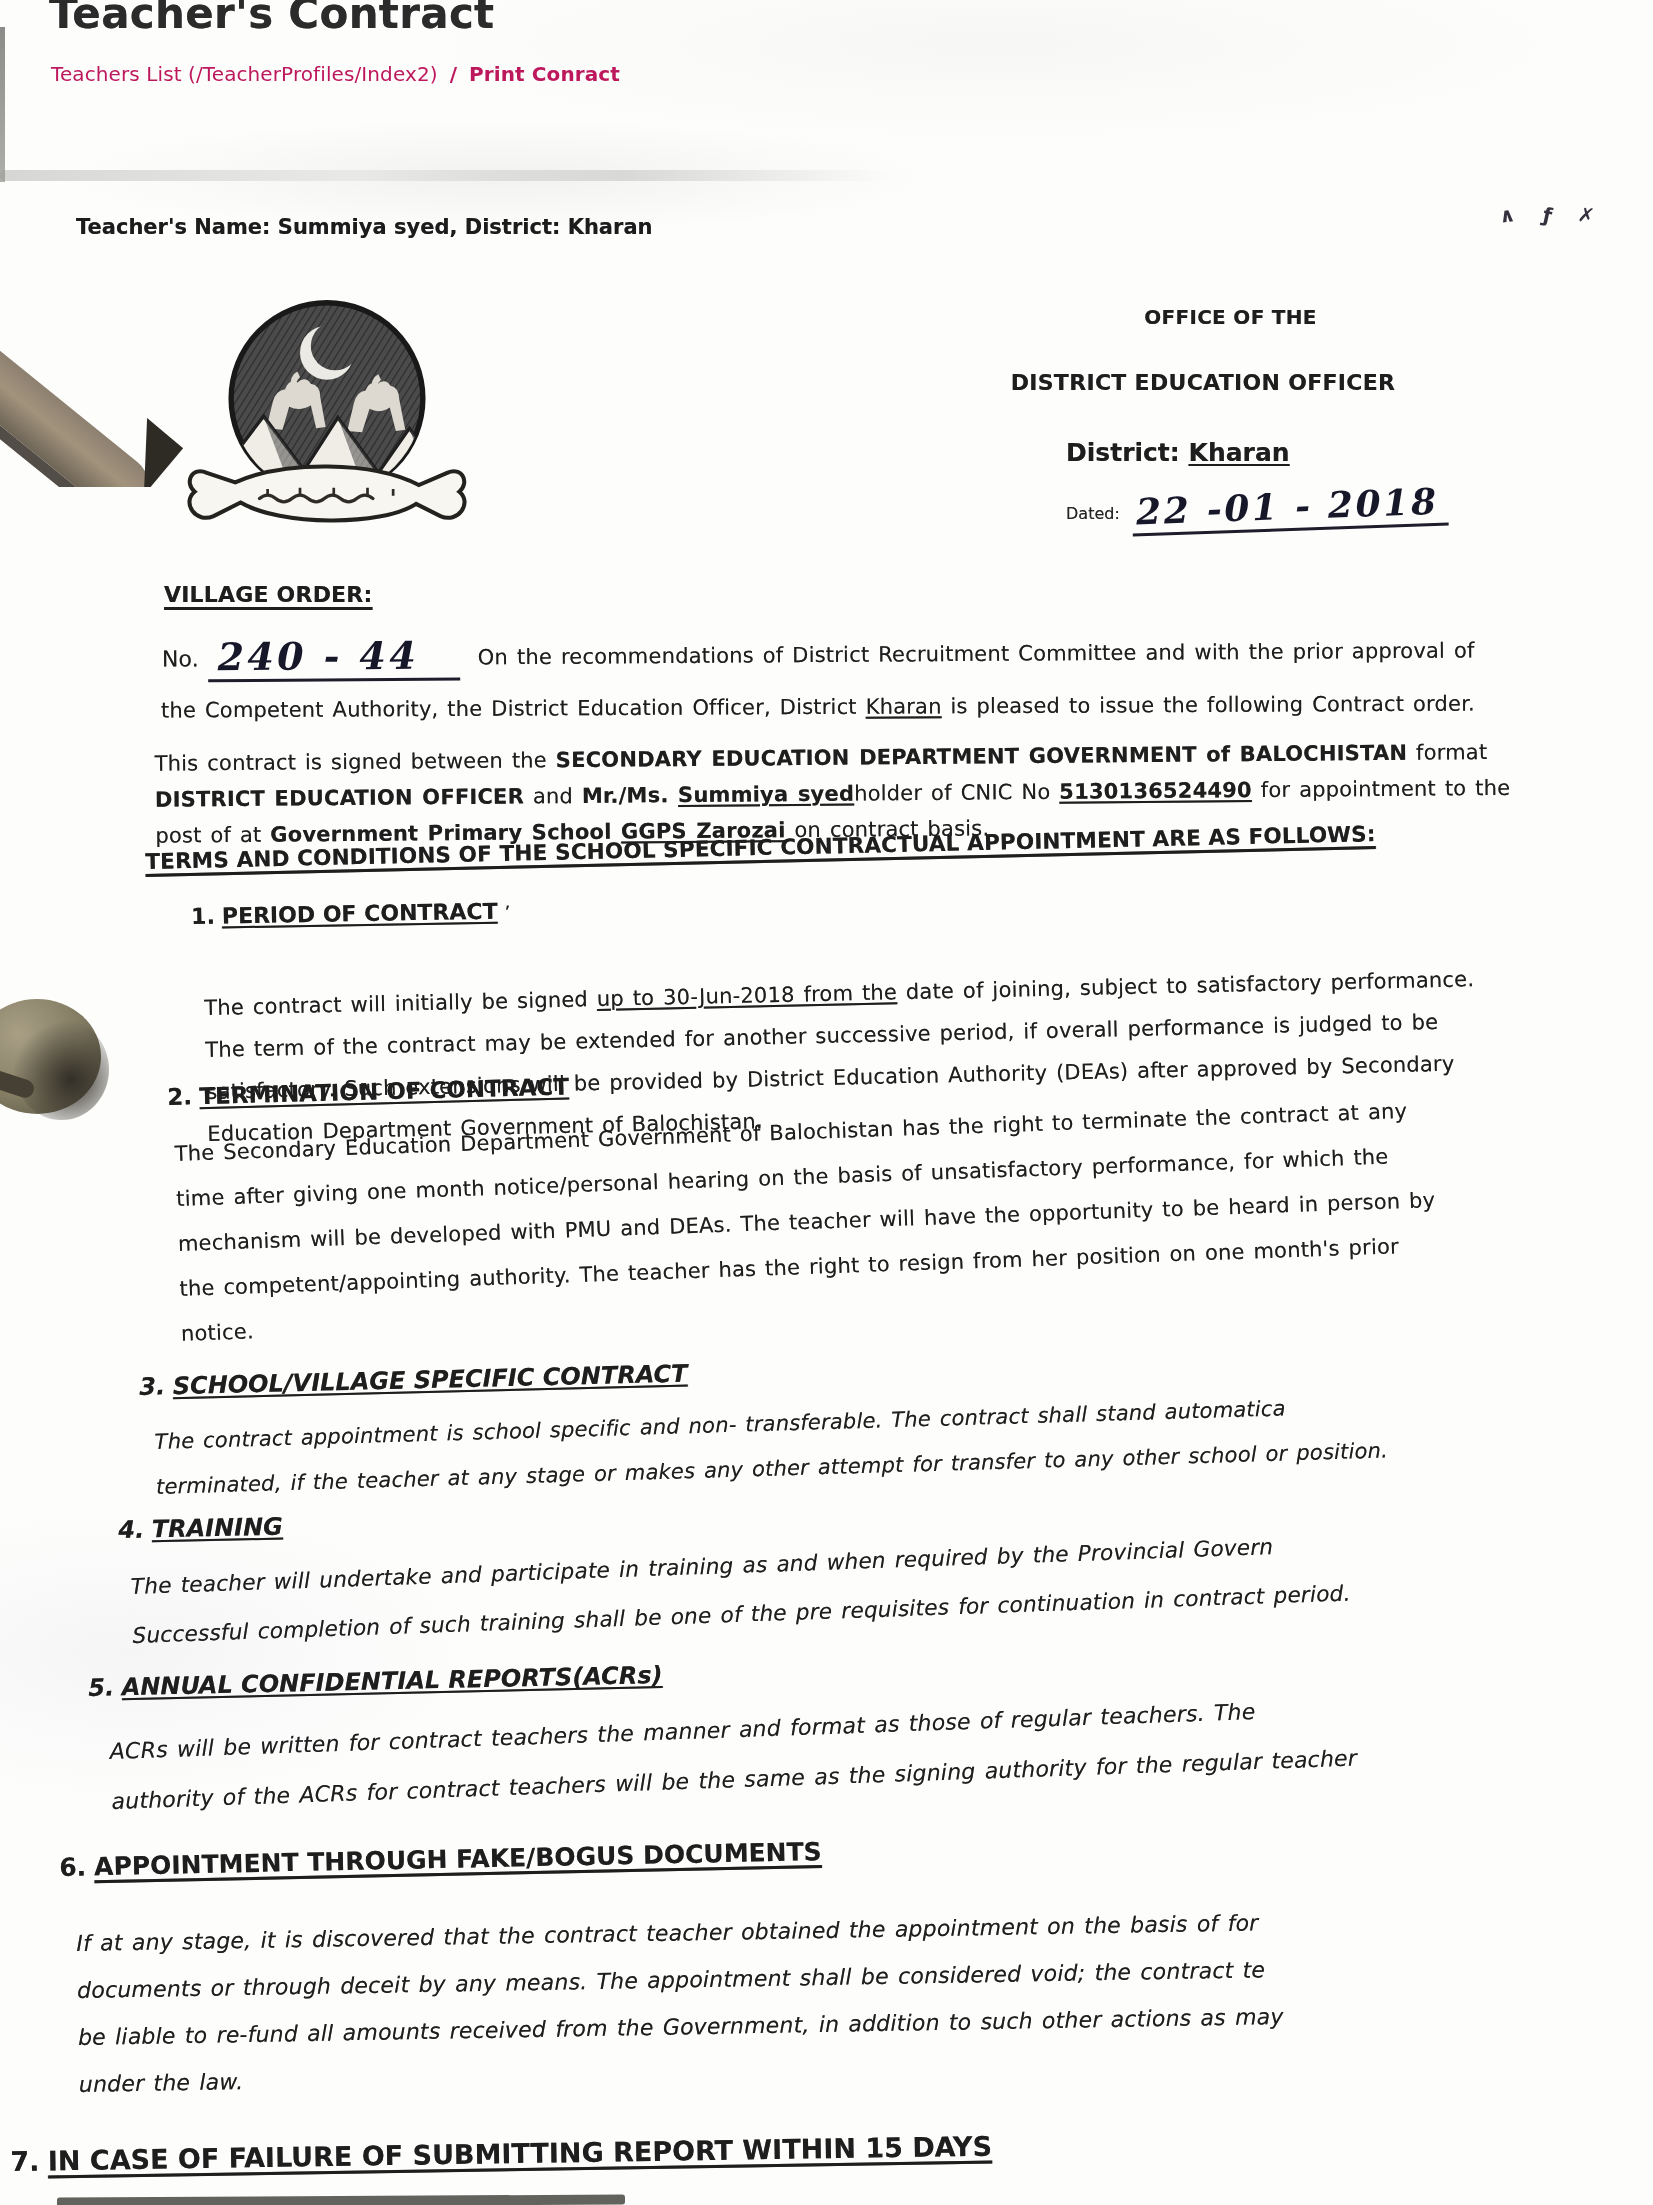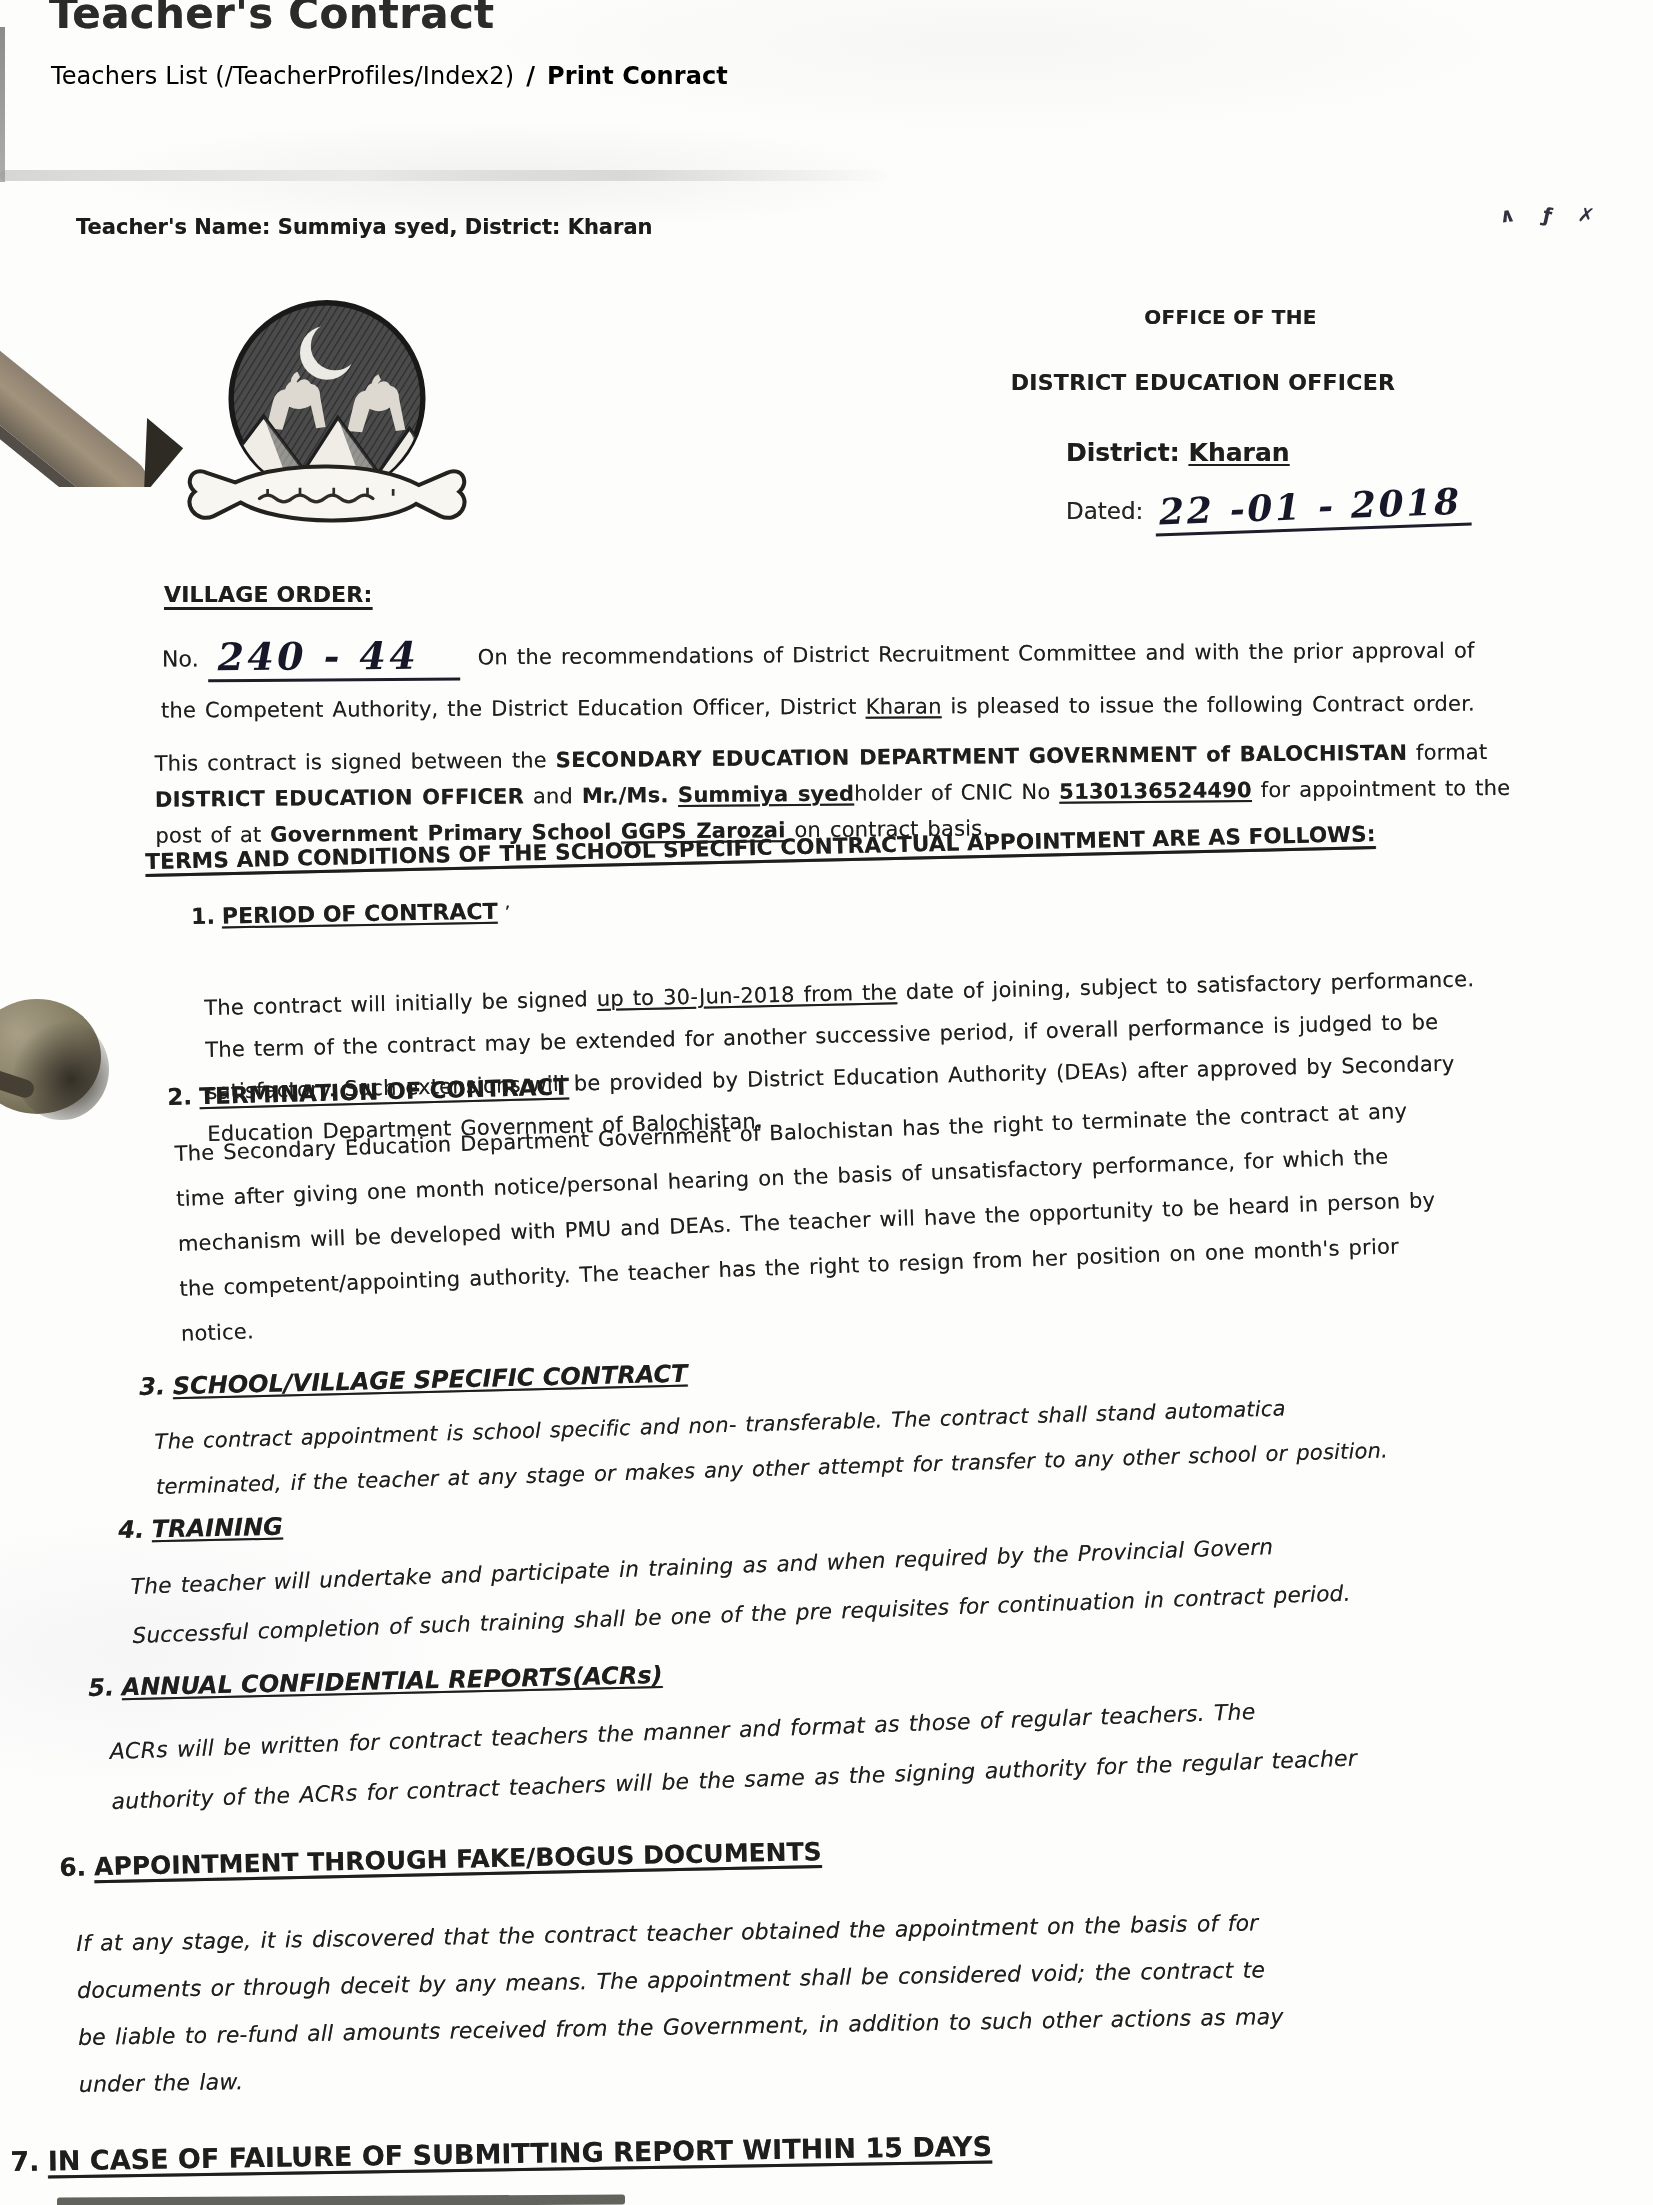--- a/index.html
+++ b/index.html
@@ -21,31 +21,31 @@
   .u{text-decoration:underline;text-decoration-thickness:2px;text-underline-offset:3.4px;}
   .uu{text-decoration:underline;text-decoration-thickness:2.7px;text-underline-offset:4.7px;}
   .txt{text-shadow:0 0 0.3px rgba(20,20,20,0.55);}
   .para{white-space:pre-line;font-size:21px;letter-spacing:0.2px;word-spacing:2px;line-height:45px;width:1757px;}
   .sec-head{font-size:23px;font-weight:bold;letter-spacing:0.2px;}
   .hw{font-family:"DejaVu Serif","Liberation Serif",serif;font-style:italic;font-weight:bold;color:#17172a;}
   .line-row{display:flex;align-items:baseline;}
 
   
   .title{font-size:42px;font-weight:bold;color:#2b2b2b;letter-spacing:0.3px;}
-  .crumb{font-size:24px;color:#000000;letter-spacing:0.1px;}
+  .crumb{font-size:20px;color:#be185d;letter-spacing:0.1px;}
   .crumb .sep{margin:0 12px;font-weight:bold;}
   .crumb .cur{font-weight:bold;}
   .teacher-line{font-size:21px;font-weight:bold;color:#1c1c1c;}
   .corner-mark{font-size:20px;color:#35313f;font-weight:bold;display:inline-block;}
 
   
   .office1{font-size:20px;font-weight:bold;letter-spacing:0.3px;}
   .office2{font-size:22px;font-weight:bold;letter-spacing:0.3px;}
   .district-line{font-size:25px;font-weight:bold;}
-  .dated-label{font-size:23px;color:#252525;text-align:center;}
+  .dated-label{font-size:16px;color:#252525;text-align:center;}
   .hw-date{font-size:36px;letter-spacing:2.7px;border-bottom:3.4px solid #1d1d2b;padding:0 9.5px 1.4px 4px;transform:rotate(-2deg);display:inline-block;}
   .hw-no{font-size:38px;letter-spacing:3.4px;border-bottom:3.4px solid #1d1d2b;padding:0 41px 0 9.5px;margin:0 17.6px 0 9.5px;display:inline-block;transform:translateY(4px);}
 
   
   .smudge{height:10.8px;background:linear-gradient(90deg,rgba(140,140,138,0.35),rgba(160,160,158,0.15) 40%,rgba(150,150,148,0.3) 70%,transparent);border-radius:5.4px;}
   .edge-mark{background:linear-gradient(180deg,#6f6f6c,#9a9a96);opacity:0.8;}
   .bottom-bar{background:#63635e;border-radius:2.7px;}
   .rod{border-radius:32px;background:linear-gradient(180deg,#8d8070 0%,#a2937c 45%,#6e6557 100%);box-shadow:4px 6.8px 0 4px rgba(52,46,38,0.85);}
   .rod-tip{width:0;height:0;border-left:47px solid transparent;border-top:61px solid #2e2a24;transform:rotate(40deg);}
   .knob{border-radius:50%;background:radial-gradient(circle at 35% 30%,#a89f85,#837c63 55%,#4c473a 100%);}

